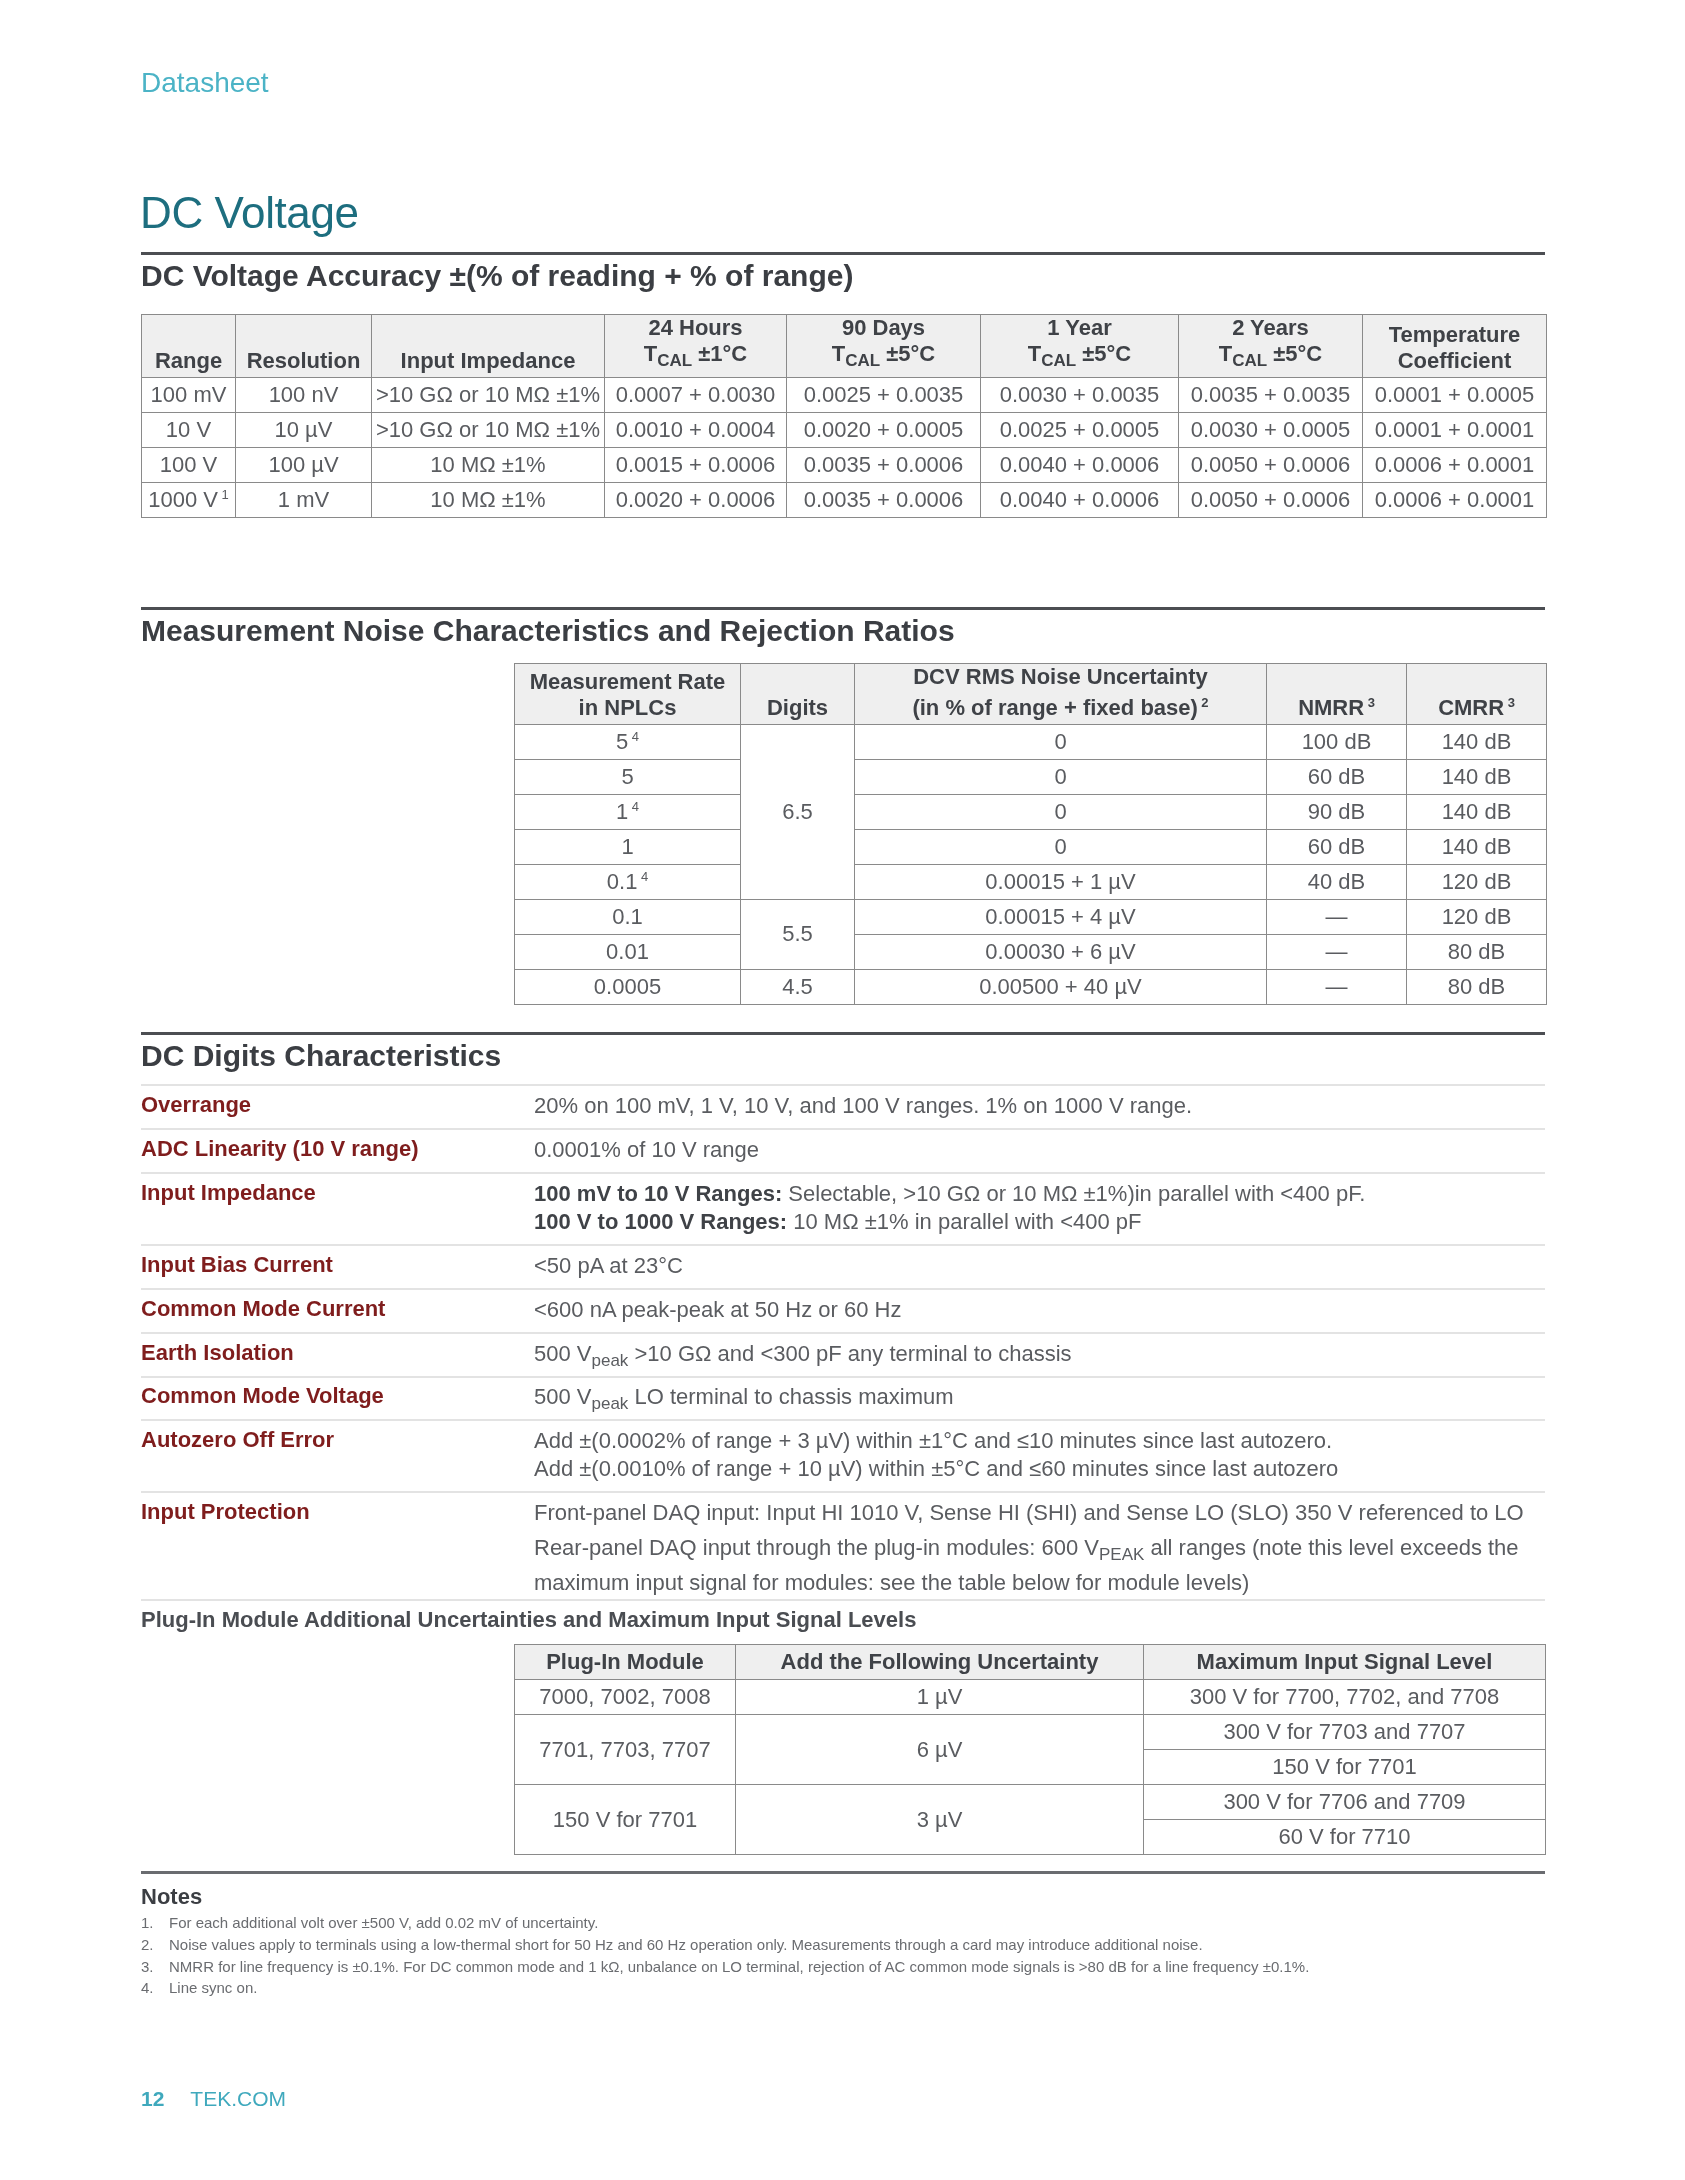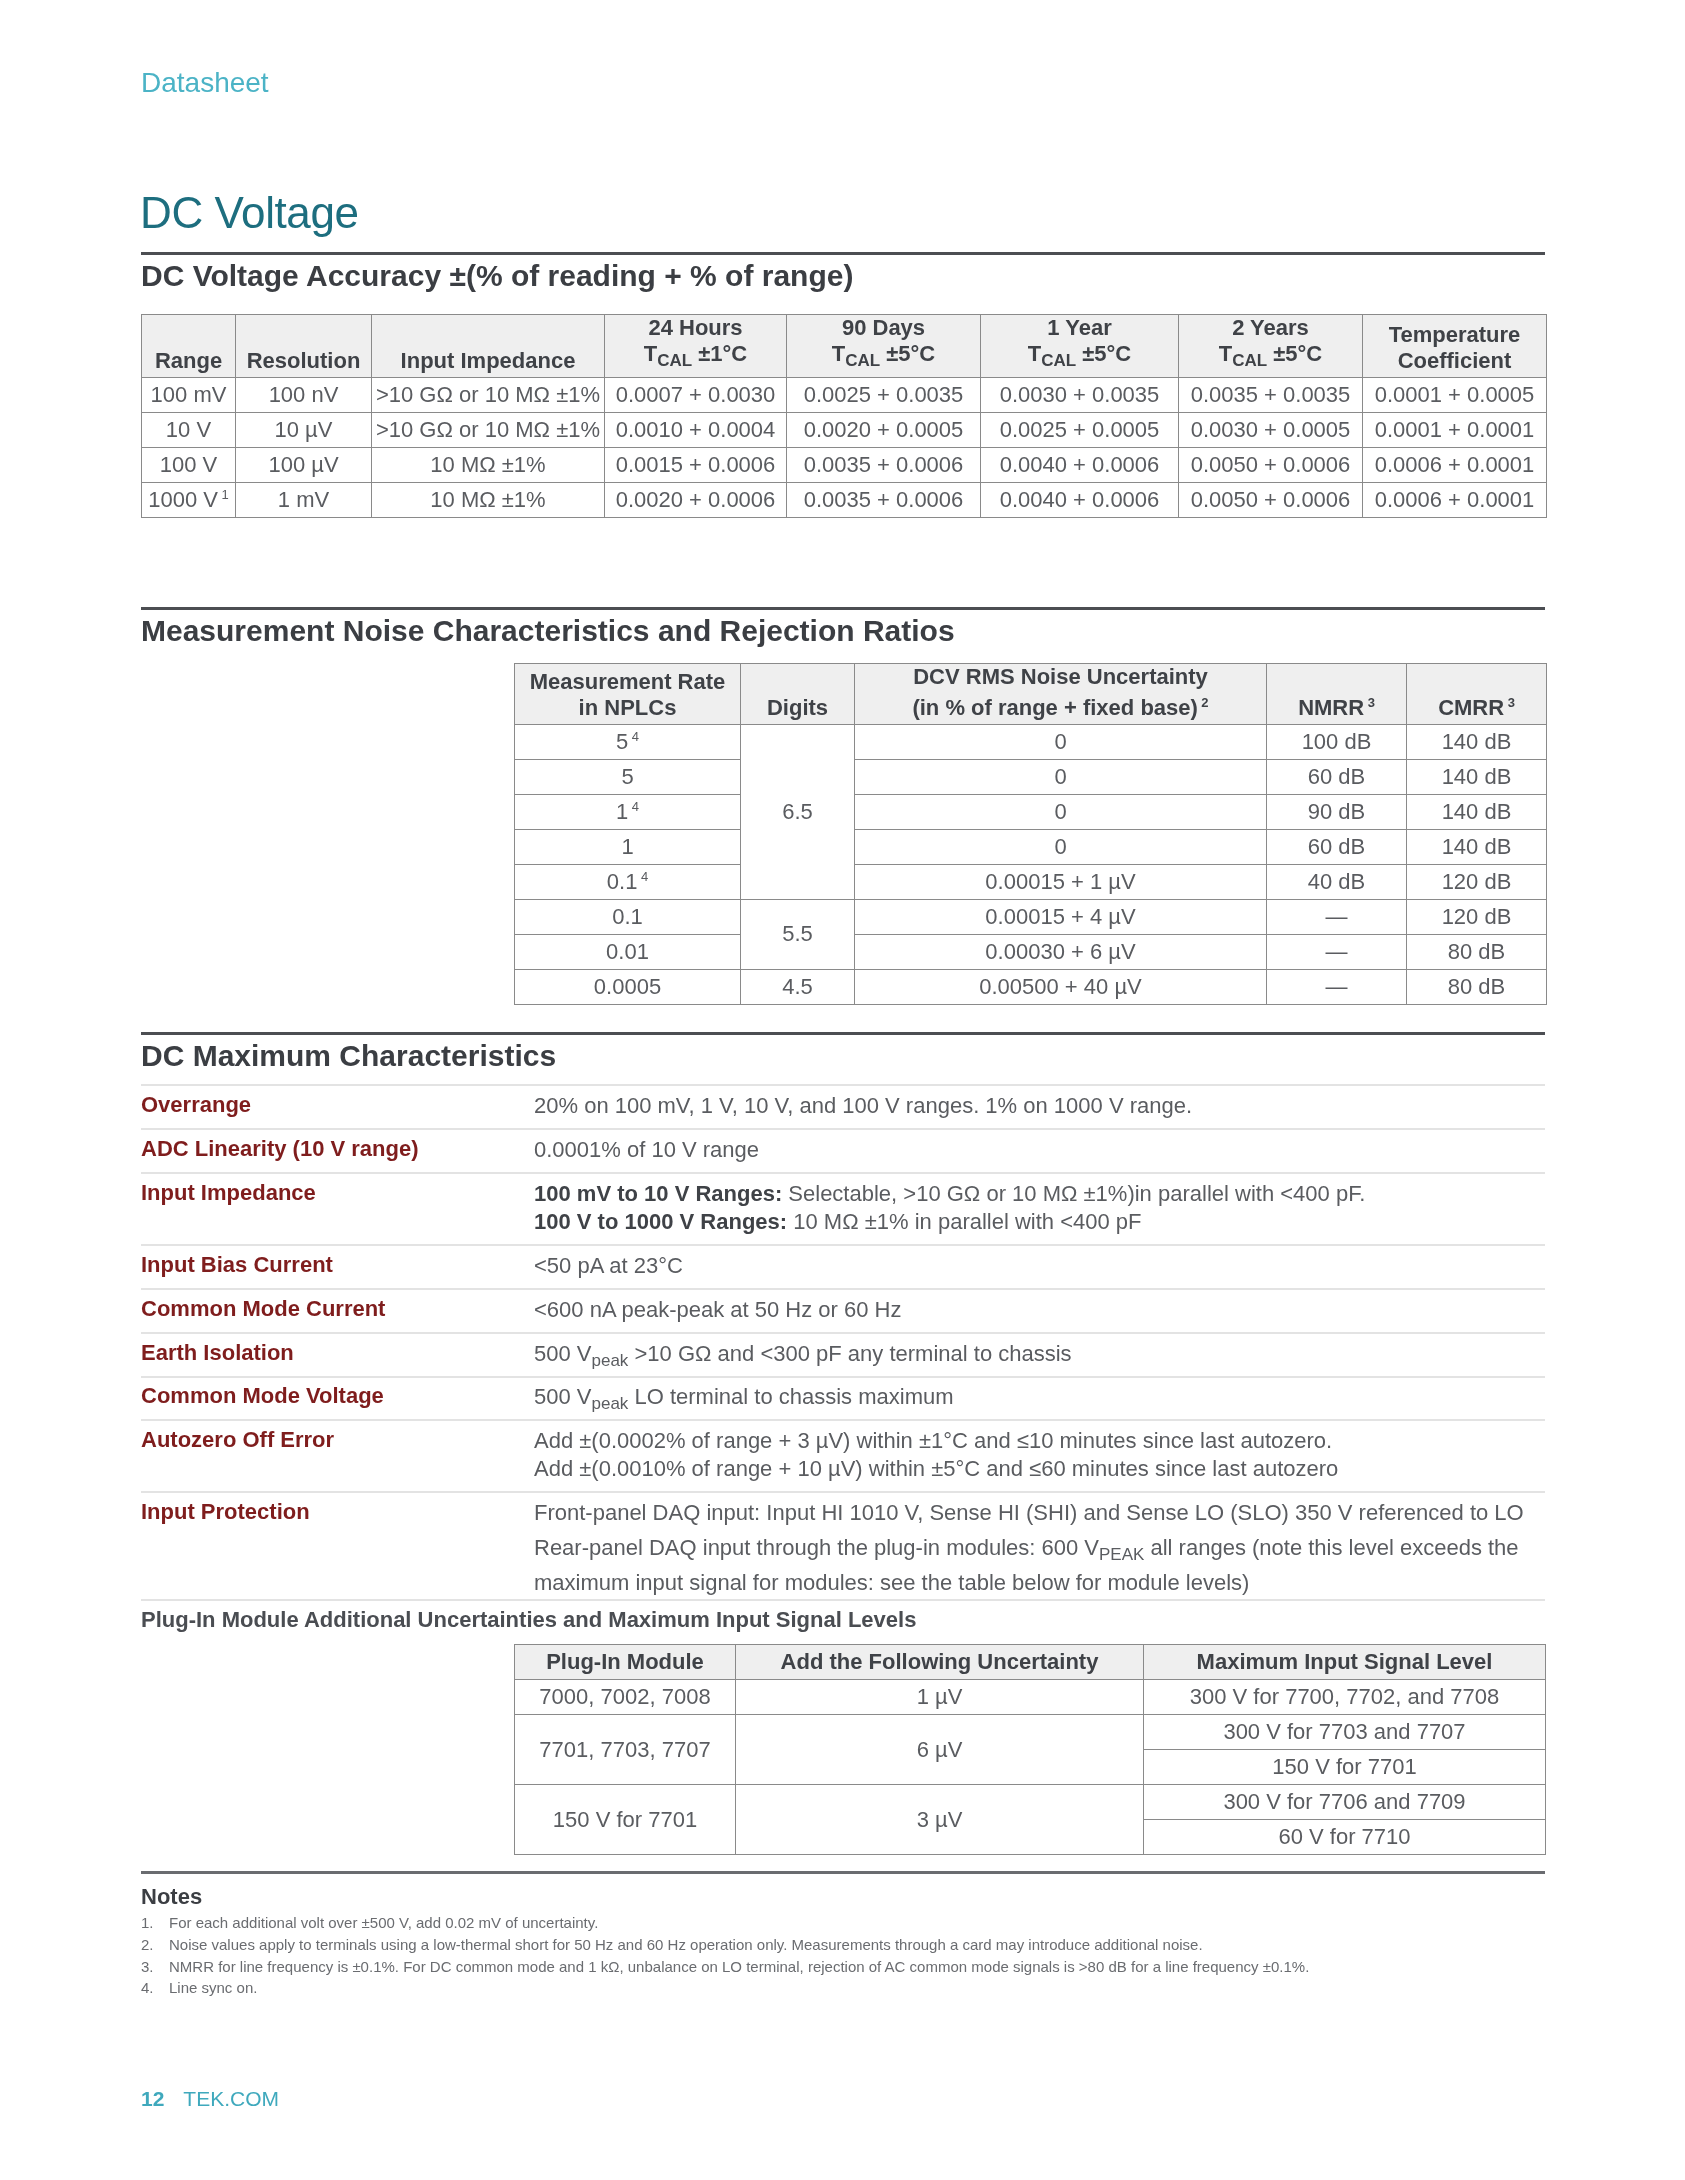--- a/index.html
+++ b/index.html
@@ -23,21 +23,21 @@
   .char-label { position: absolute; left: 0; top: 0; font-size: 22px; font-weight: bold; color: #7f1d1d; }
   .char-value { position: absolute; left: 373px; top: 0; font-size: 22px; color: #5a5c60; line-height: 28px; width: 1027px; margin-left: 20px; }
   .char-value b { color: #3f4247; }
   .char-value .para + .para { margin-top: 7px; }
 
   .notes-heading { left: 141px; top: 1884px; font-size: 22px; font-weight: bold; color: #3b3e43; }
   .note { position: absolute; left: 141px; font-size: 15px; color: #6a6c70; }
   .note .num { display: inline-block; width: 28px; }
 
   .footer { left: 141px; top: 2087px; font-size: 21px; color: #3fa9bd; }
-  .footer .page-num { font-weight: bold; margin-right: 19px; }
+  .footer .page-num { font-weight: bold; margin-right: 26px; }
 </style>
 </head>
 <body>
 
 <div class="abs doc-label">Datasheet</div>
 <div class="abs page-title">DC Voltage</div>
 
 <div class="abs rule-thick" style="top:252px;"></div>
 <div class="abs section-heading" style="top:259px;">DC Voltage Accuracy ±(% of reading + % of range)</div>
 
@@ -177,21 +177,21 @@
       <td><span>0.0005</span></td>
       <td>4.5</td>
       <td>0.00500 + 40 µV</td>
       <td>—</td>
       <td>80 dB</td>
     </tr>
   </tbody>
 </table>
 
 <div class="abs rule-thick" style="top:1032px;"></div>
-<div class="abs section-heading" style="top:1039px;">DC Maximum Characteristics</div>
+<div class="abs section-heading" style="top:1039px;">DC Digits Characteristics</div>
 
 <div class="abs rule-thin" style="top:1084px;"></div>
 <div class="char-row" style="top:1092px;">
   <div class="char-label">Overrange</div>
   <div class="char-value">20% on 100 mV, 1 V, 10 V, and 100 V ranges. 1% on 1000 V range.</div>
 </div>
 
 <div class="abs rule-thin" style="top:1128px;"></div>
 <div class="char-row" style="top:1136px;">
   <div class="char-label">ADC Linearity (10 V range)</div>

